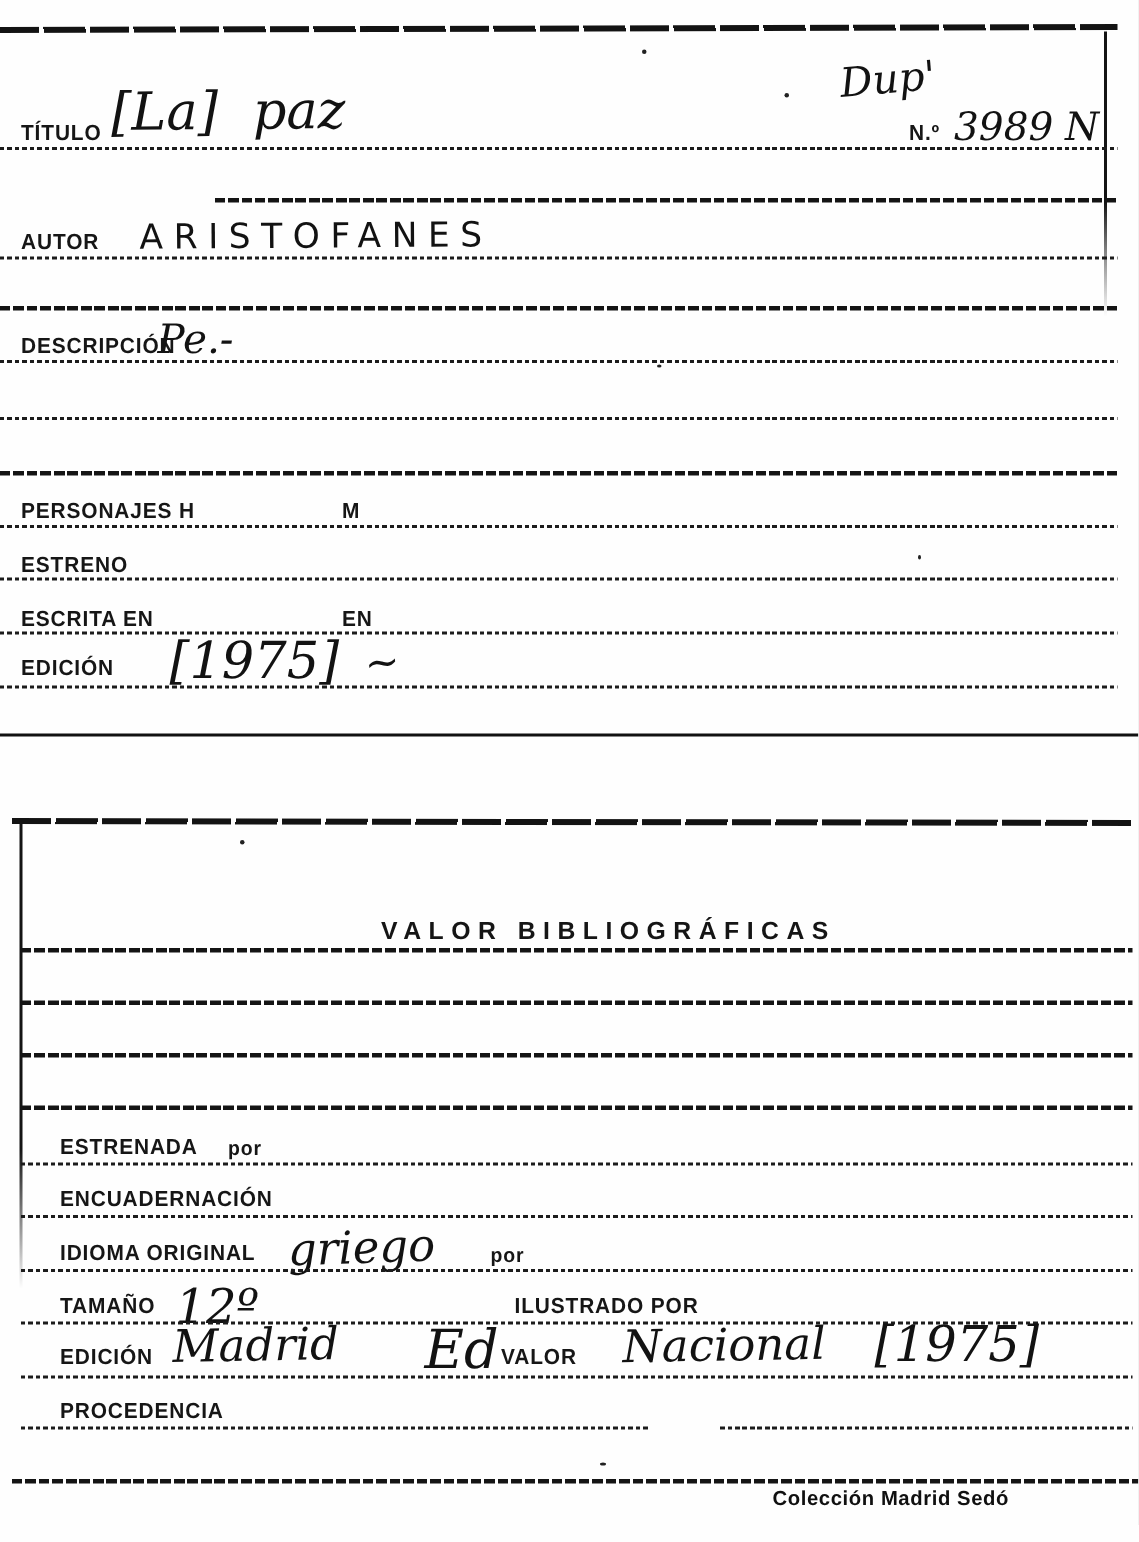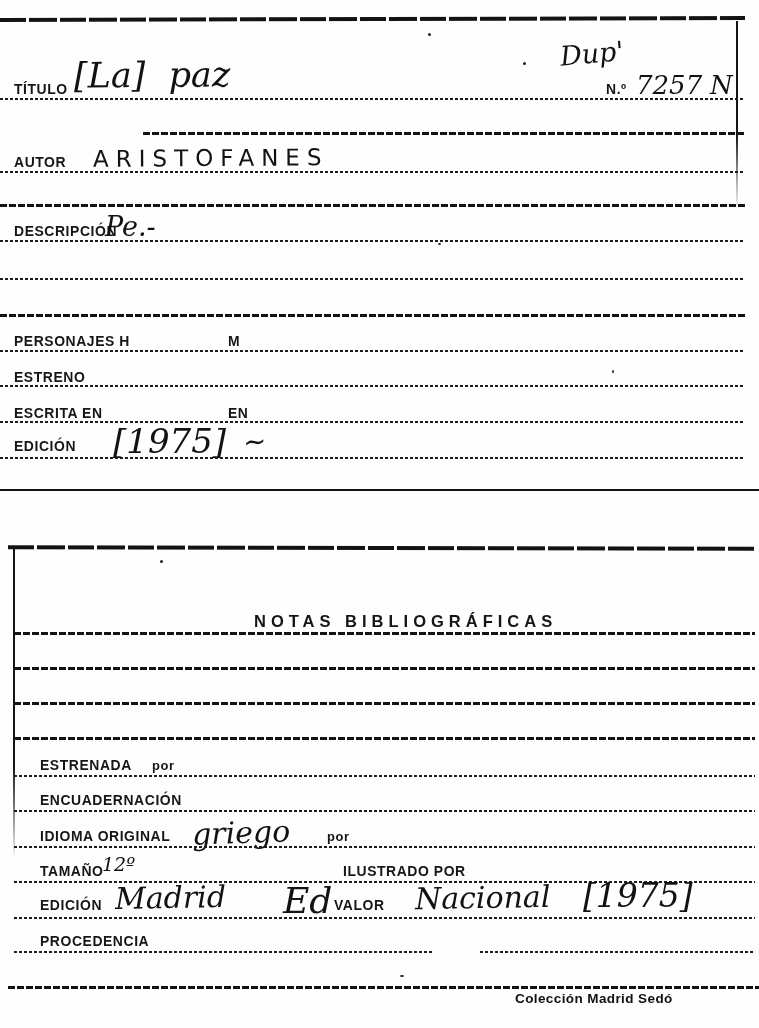--- a/index.html
+++ b/index.html
@@ -68,21 +68,21 @@
 
 <div class="page">
 
   <div>
 
     <div class="torn" style="left:0; top:17; width:745px; top:17px; transform:rotate(-0.15deg);"></div>
     <div class="vline vline-r" style="left:736px; top:21px; height:190px;"></div>
 
     <div class="hw" style="left:560px; top:40px; font-size:27px; transform:rotate(-5deg);">Dup'</div>
     <div class="lbl" style="left:606px; top:81px;">N.º</div>
-    <div class="hw" style="left:636px; top:72px; font-size:26px;">7257</div>
+    <div class="hw" style="left:636px; top:72px; font-size:26px;">3989</div>
     <div class="hw" style="left:710px; top:72px; font-size:26px;">N</div>
 
     <div class="lbl" style="left:14px; top:81px;">TÍTULO</div>
     <div class="hw" style="left:74px; top:58px; font-size:35px; word-spacing:12px; transform:rotate(-0.5deg);">[La] paz</div>
     <div class="dline" style="left:0; top:98px; width:745px;"></div>
 
     <div class="dline dense" style="left:143px; top:132px; width:602px;"></div>
 
     <div class="lbl" style="left:14px; top:154px;">AUTOR</div>
     <div class="hw-caps" style="left:93px; top:147px; font-size:23px; letter-spacing:7px; transform:rotate(-0.4deg);">ARISTOFANES</div>
@@ -114,41 +114,41 @@
     <div class="dline" style="left:0; top:457px; width:745px;"></div>
 
     <div class="sline" style="left:0; top:489px; width:759px;"></div>
   </div>
 
   <div>
 
     <div class="torn" style="left:8px; top:546px; width:747px; transform:rotate(0.1deg);"></div>
     <div class="vline vline-l" style="left:13px; top:549px; height:310px;"></div>
 
-    <div class="header-notas" style="left:254px; top:612px;">NOTAS BIBLIOGRÁFICAS</div>
+    <div class="header-notas" style="left:254px; top:612px;">VALOR BIBLIOGRÁFICAS</div>
     <div class="dline dense" style="left:14px; top:632px; width:741px;"></div>
 
     <div class="dline dense" style="left:14px; top:667px; width:741px;"></div>
     <div class="dline dense" style="left:14px; top:702px; width:741px;"></div>
     <div class="dline dense" style="left:14px; top:737px; width:741px;"></div>
 
     <div class="lbl" style="left:40px; top:757px;">ESTRENADA</div>
     <div class="lbl lbl-sm" style="left:152px; top:758px; text-transform:none;">por</div>
     <div class="dline" style="left:14px; top:775px; width:741px;"></div>
 
     <div class="lbl" style="left:40px; top:792px;">ENCUADERNACIÓN</div>
     <div class="dline" style="left:14px; top:810px; width:741px;"></div>
 
     <div class="lbl" style="left:40px; top:828px;">IDIOMA ORIGINAL</div>
     <div class="hw" style="left:192px; top:818px; font-size:30px; transform:rotate(-2deg);">griego</div>
     <div class="lbl lbl-sm" style="left:327px; top:829px;">por</div>
     <div class="dline" style="left:14px; top:846px; width:741px;"></div>
 
     <div class="lbl" style="left:40px; top:863px;">TAMAÑO</div>
-    <div class="hw" style="left:102px; top:855px; font-size:19px;">12º</div>
+    <div class="hw" style="left:117px; top:855px; font-size:32px;">12º</div>
     <div class="lbl" style="left:343px; top:863px;">ILUSTRADO POR</div>
     <div class="dline" style="left:14px; top:881px; width:741px;"></div>
 
     <div class="lbl" style="left:40px; top:897px;">EDICIÓN</div>
     <div class="hw" style="left:115px; top:883px; font-size:30px; transform:rotate(-1deg);">Madrid</div>
     <div class="hw" style="left:283px; top:883px; font-size:36px;">Ed</div>
     <div class="lbl" style="left:334px; top:897px;">VALOR</div>
     <div class="hw" style="left:415px; top:883px; font-size:30px; transform:rotate(-1deg);">Nacional</div>
     <div class="hw" style="left:583px; top:879px; font-size:33px;">[1975]</div>
     <div class="dline" style="left:14px; top:917px; width:741px;"></div>

